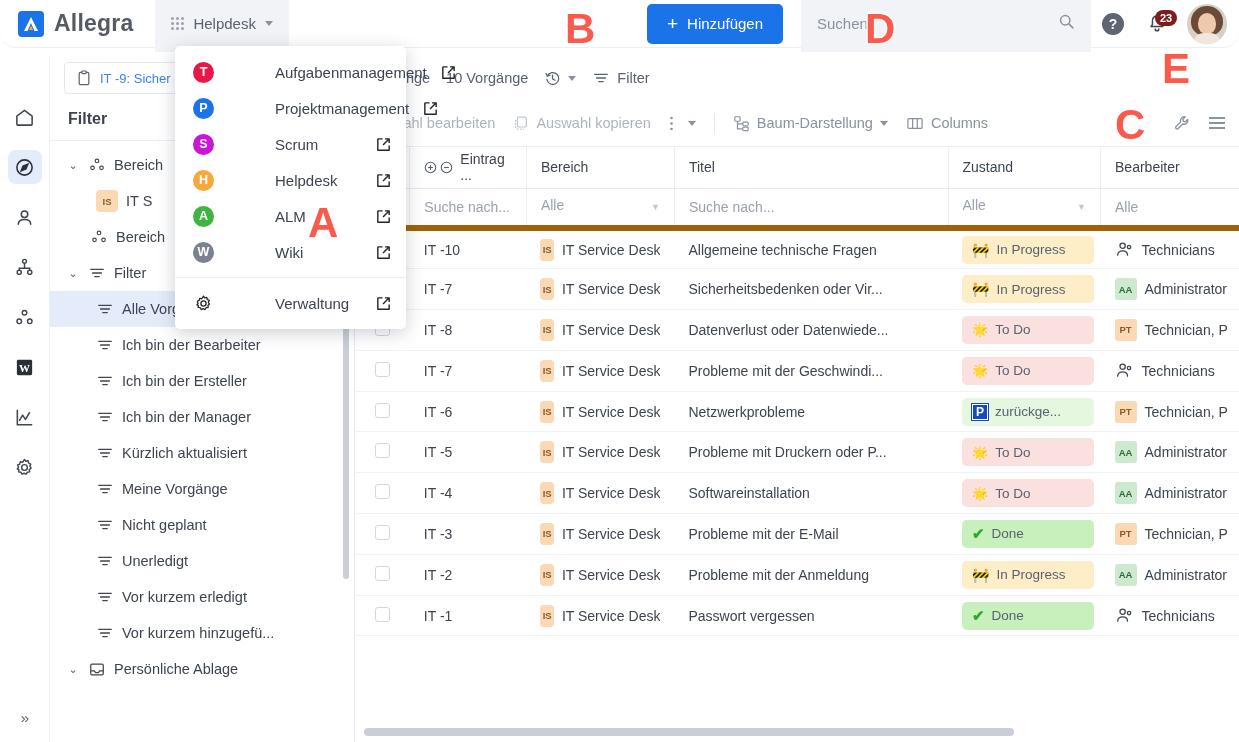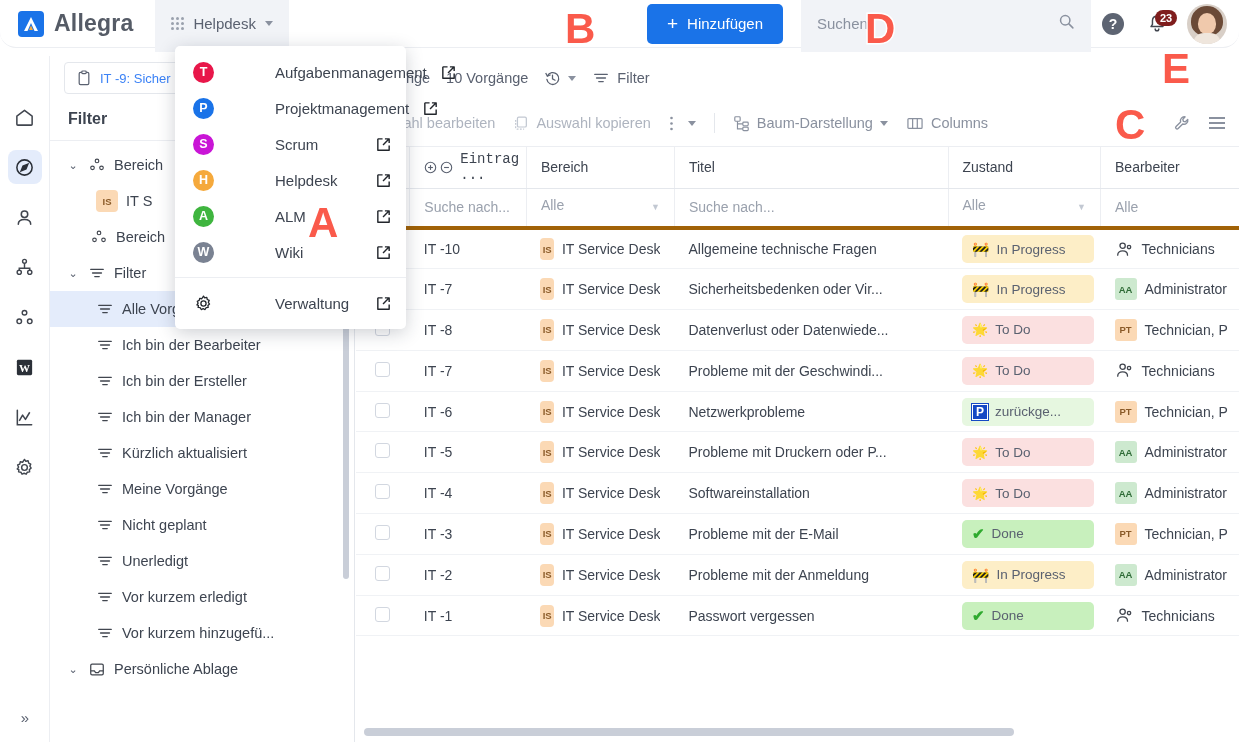--- a/index.html
+++ b/index.html
@@ -134,38 +134,38 @@
   
   .tablewrap { position: absolute; top: 90px; left: 0; width: 883px; height: 596px; border-top: 1px solid #eceef2; }
   table { border-collapse: collapse; width: 920px; table-layout: fixed; }
   th, td { text-align: left; font-weight: normal; }
   thead th {
     height: 41px; font-size: 14px; color: #3d4450; padding: 0 14px;
     border-bottom: 1px solid #e4e7ec; border-right: 1px solid #eceef2; background: #fff;
   }
   .filtrow td {
     height: 40px; font-size: 14px; color: #9aa1ad; padding: 0 14px;
-    border-bottom: 4px solid #a16207; border-right: 1px solid #eceef2;
+    border-bottom: 6px solid #a16207; border-right: 1px solid #eceef2;
   }
   tbody.rows td {
     height: 40.8px; font-size: 14px; color: #3d4450; padding: 1px 14px;
     border-bottom: 1px solid #f0f2f5;
   }
   .c-chk { width: 48px; padding-left: 0 !important; padding-right: 0 !important; text-align: center; }
   .c-key { width: 104px; }
   .c-area { width: 132px; }
   .c-title { width: 244px; }
   .c-state { width: 136px; }
   .c-assignee { width: 156px; }
   .chk {
     width: 15px; height: 15px; border: 1.5px solid #d2d7e0; border-radius: 3px;
     display: inline-block; background: #fff; cursor: pointer;
   }
   .expand-ctl { display: inline-flex; align-items: center; gap: 3px; margin-right: 7px; color: #5a6170; }
-  .hdr-inner { display: flex; align-items: center; font-family: Liberation Mono, monospace; }
+  .hdr-inner { display: flex; align-items: center; }
   .sel-arrow { float: right; color: #c2c8d2; font-size: 9px; line-height: 20px; }
   .cell-flex { display: flex; align-items: center; gap: 8px; white-space: nowrap; overflow: hidden; }
   .badge-pill {
     display: inline-flex; align-items: center; gap: 7px; border-radius: 5px;
     height: 28px; padding: 0 10px; font-size: 13.5px; color: #5a6170;
     min-width: 132px;
   }
   .st-prog { background: #fdeec7; }
   .st-todo { background: #fbe0e0; }
   .st-done { background: #c8f0bd; }

